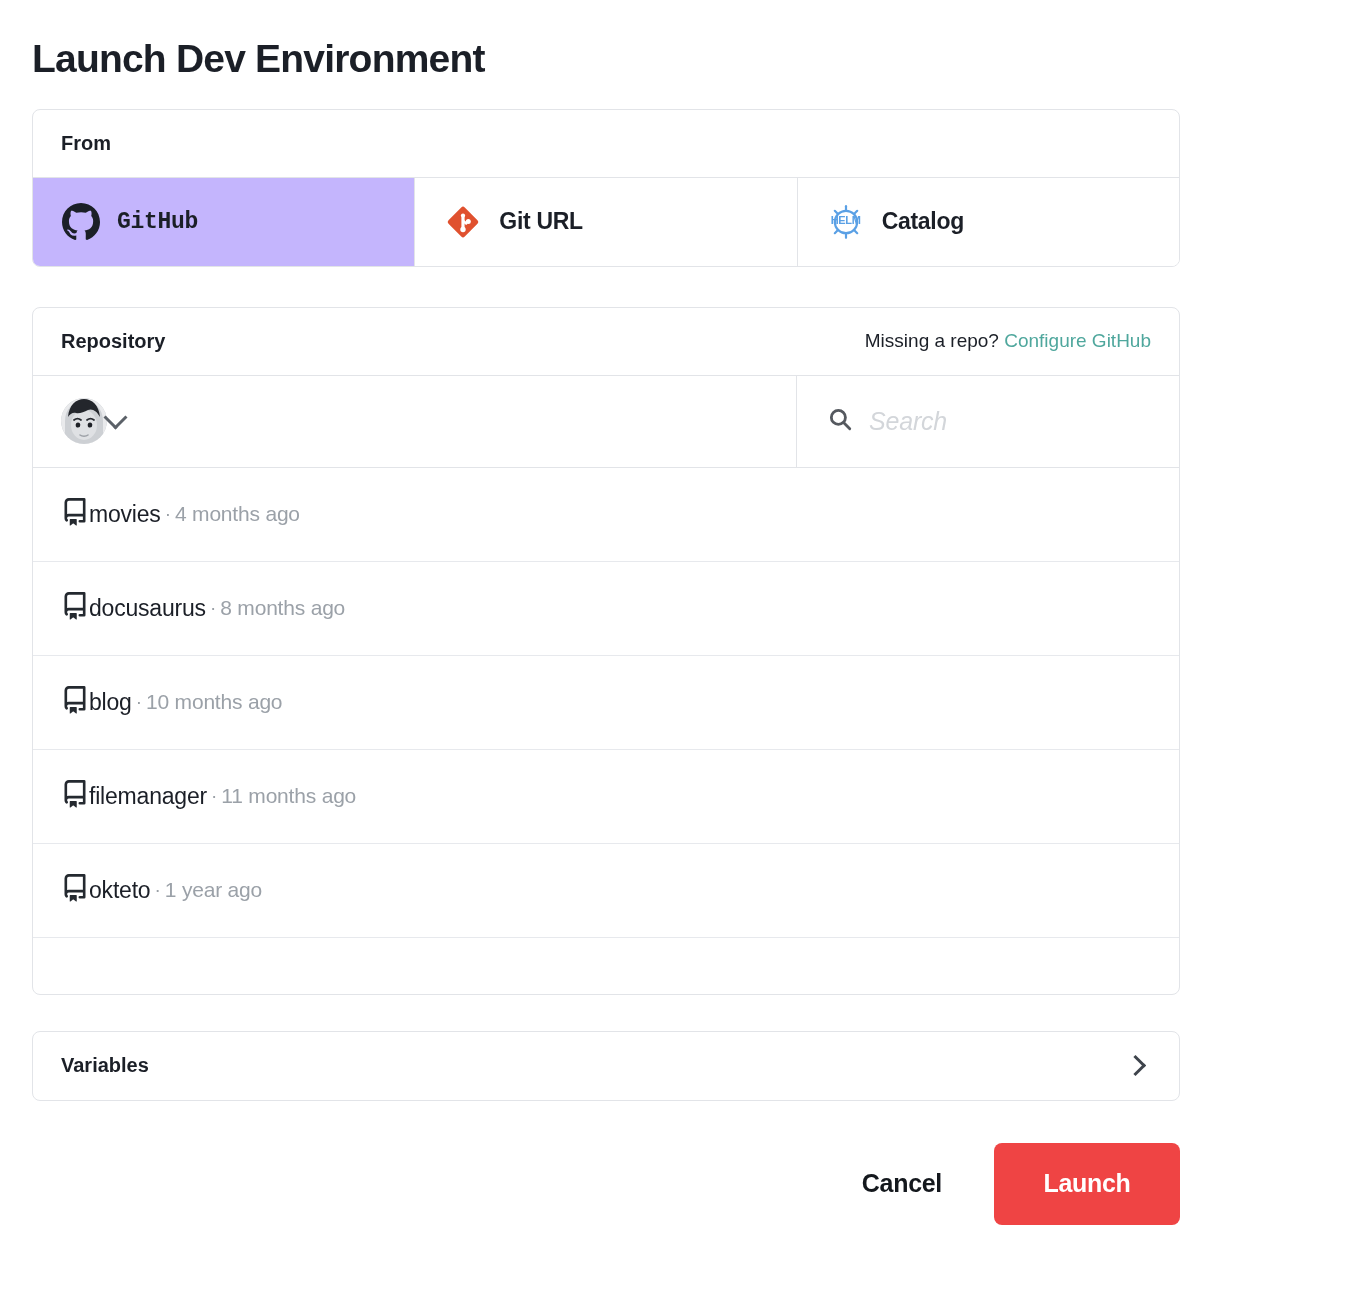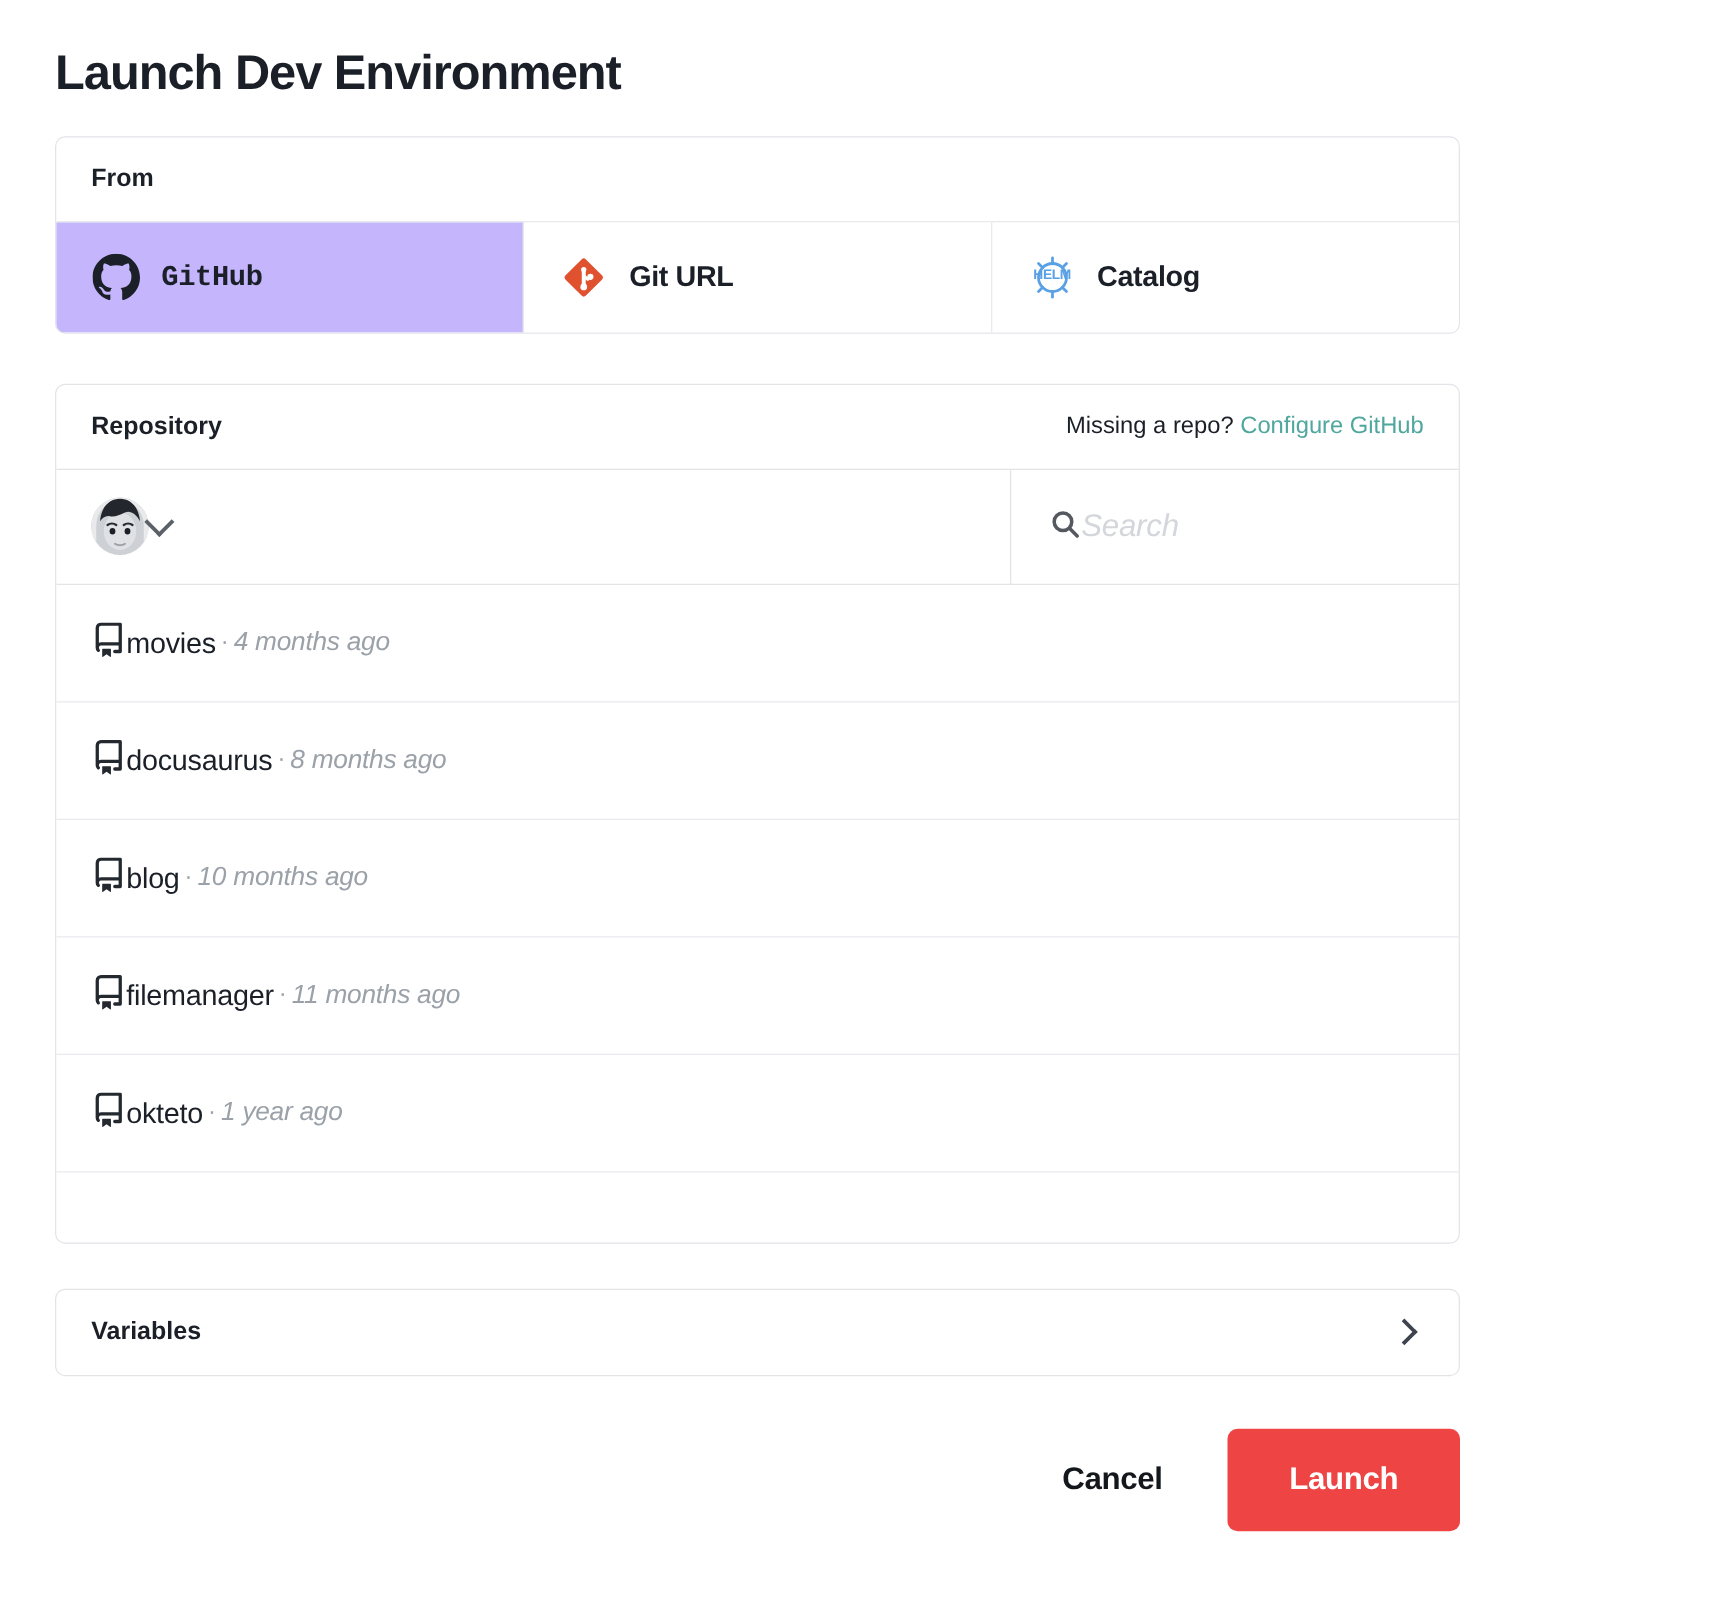--- a/index.html
+++ b/index.html
@@ -3,21 +3,21 @@
 <meta charset="utf-8">
 <style>
   * { box-sizing: border-box; margin: 0; padding: 0; }
   html, body {
     width: 1368px; height: 1294px;
     background: #ffffff;
     font-family: "Liberation Sans", sans-serif;
     color: #1b1f27;
     -webkit-font-smoothing: antialiased;
   }
-  .page { width: 1212px; height: 1294px; position: relative; padding: 0 44px; }
+  .page { width: 1212px; height: 1294px; position: relative; padding: 0 32px; }
 
   .page-title {
     font-size: 39px;
     font-weight: 700;
     letter-spacing: -0.8px;
     color: #1b1f27;
     padding-top: 38px;
     line-height: 1.1;
   }
 
@@ -109,40 +109,40 @@
     overflow: hidden; flex: none; background: #cfd2d6;
     position: relative;
   }
   .avatar svg { display: block; }
   .owner-name { font-size: 23px; color: #1b1f27; margin-left: 20px; flex: 1; letter-spacing: -0.2px; }
   .chev-down {
     width: 17px; height: 17px;
     border-right: 3.5px solid #5b6168; border-bottom: 3.5px solid #5b6168;
     transform: rotate(45deg); margin-right: 12px; margin-top: -8px;
   }
-  .search-box { flex: 1; display: flex; align-items: center; padding: 0 30px; }
+  .search-box { flex: 1; display: flex; align-items: center; padding: 0 30px; gap: 16px; }
   .search-input {
     border: none; outline: none; background: transparent;
     font-family: "Liberation Sans", sans-serif;
     font-size: 25px; font-style: italic; color: #1b1f27;
     width: 100%; letter-spacing: -0.2px;
   }
   .search-input::placeholder { color: #d3d6da; font-style: italic; }
 
   .repo-row {
     height: 94px;
     display: flex; align-items: center;
     padding: 0 28px;
     border-bottom: 1px solid #e7e9ed;
     cursor: pointer;
   }
   .repo-row:last-child { border-bottom: none; }
   .repo-name { font-size: 23px; color: #1b1f27; letter-spacing: -0.2px; }
   .repo-dot { color: #9aa0a6; font-size: 19px; margin: 0 4px; }
-  .repo-time { font-size: 21px; color: #9ba1a8; letter-spacing: -0.2px; font-style: italic; }
+  .repo-time { font-size: 21px; color: #9ba1a8; letter-spacing: -0.2px; }
   .repo-row-empty { height: 56px; border-bottom: none; }
 
   
   .vars-card { margin-top: 36px; }
   .vars-row {
     height: 68px; display: flex; align-items: center;
     justify-content: space-between; padding: 0 28px;
     cursor: pointer;
   }
   .vars-label { font-size: 20px; font-weight: 700; color: #1b1f27; }

